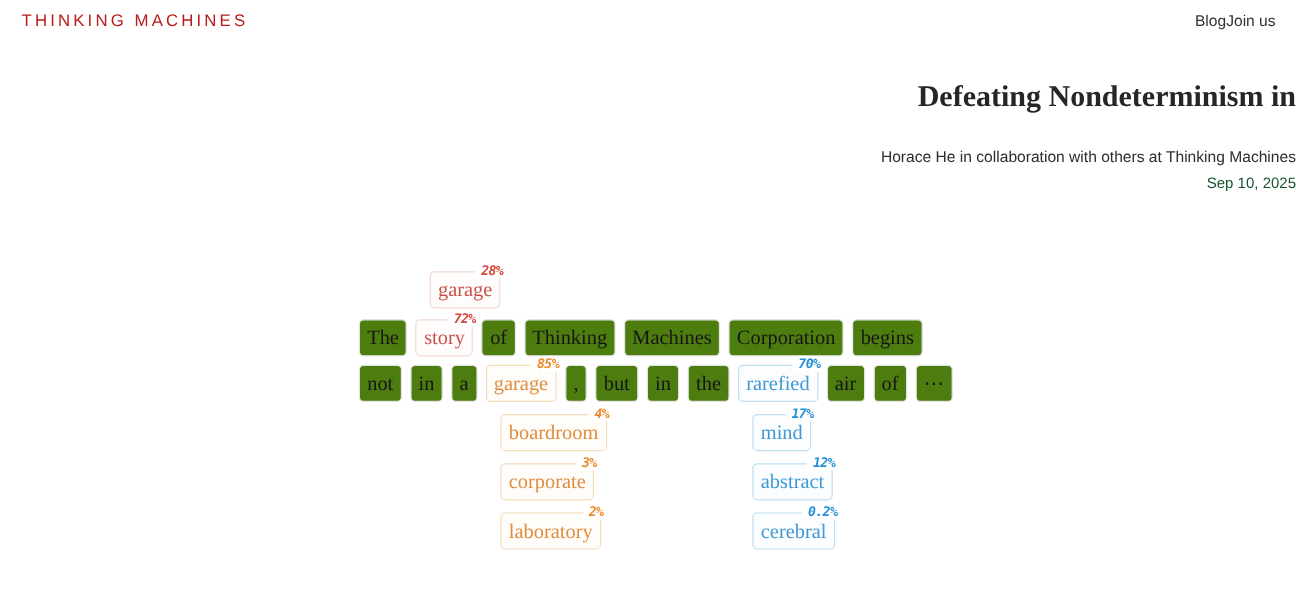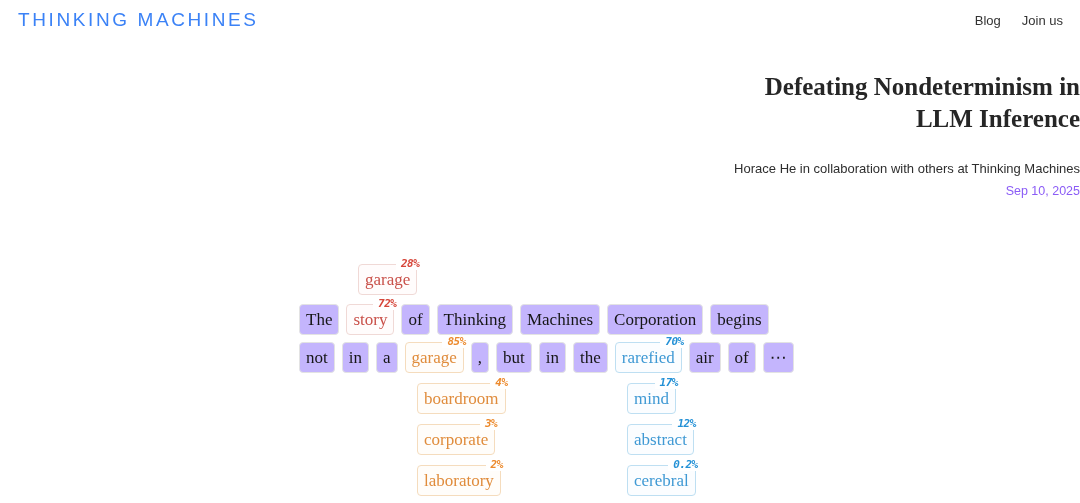--- a/index.html
+++ b/index.html
@@ -5,35 +5,35 @@
   * { box-sizing: border-box; margin: 0; padding: 0; }
   html, body { width: 1080px; height: 503px; background: #ffffff; overflow: hidden; }
   body { font-family: "Liberation Sans", sans-serif; }
 
   
   .site-header {
     display: flex; justify-content: space-between; align-items: center;
     padding: 9px 17px 6px 18px;
   }
   .logo {
-    font-size: 19px; letter-spacing: 2.6px; color: #3b82f6;
+    font-size: 14px; letter-spacing: 2.6px; color: #b91c1c;
     font-weight: 400; cursor: pointer;
   }
-  .nav { display: flex; gap: 21px; }
+  .nav { display: flex; }
   .nav-link { font-size: 13px; color: #333333; text-decoration: none; cursor: pointer; }
 
   
   .article-head { text-align: right; }
   .title {
     margin-top: 34px;
     font-family: "Liberation Serif", "DejaVu Serif", serif;
     font-weight: 700; font-size: 25px; line-height: 32px; color: #262626;
   }
   .byline { margin-top: 26px; font-size: 13px; color: #2e2e2e; }
-  .date { margin-top: 8px; font-size: 12.5px; color: #8b5cf6; }
+  .date { margin-top: 8px; font-size: 12.5px; color: #14532d; }
 
   
   .viz {
     position: relative;
     width: 482px; height: 240px;
     margin: 60px auto 0;
     font-family: "Liberation Serif", "DejaVu Serif", serif;
   }
   .model-label {
     position: absolute; top: 23px; right: 8px;
@@ -41,21 +41,21 @@
   }
   .row { position: absolute; left: 0; display: flex; gap: 7px; }
   .row-1 { top: 46px; }
   .row-2 { top: 84px; }
 
   .tok {
     position: relative;
     display: inline-flex; align-items: center;
     height: 31px; padding: 0 6px;
     border: 1px solid #e3e3e3; border-radius: 4px;
-    background: #c4b5fd;
+    background: #4d7c0f;
     font-size: 17px; color: #161616; white-space: nowrap;
   }
   .tok .tt { display: inline-block; }
 
   .tok.red    { color: #c9514a; border-color: #f0d9d6; background: #fffcfc; }
   .tok.orange { color: #e08c3c; border-color: #f5dcbd; background: #fffdfa; }
   .tok.blue   { color: #3f99d4; border-color: #bedff2; background: #fbfdff; }
 
   .pct {
     position: absolute; top: -8px; right: -4px;
@@ -86,21 +86,20 @@
   <nav class="nav">
     <a class="nav-link">Blog</a>
     <a class="nav-link">Join us</a>
   </nav>
 </header>
 
 <main>
   <div class="article-head">
     <h1 class="title">
       <span>Defeating Nondeterminism in</span><br>
-      <span>LLM Inference</span>
     </h1>
     <div class="byline">Horace He in collaboration with others at Thinking Machines</div>
     <div class="date">Sep 10, 2025</div>
   </div>
 
   <div class="viz">
 
 
     <span class="tok red alt-genesis">
       <span class="tt">garage</span>

